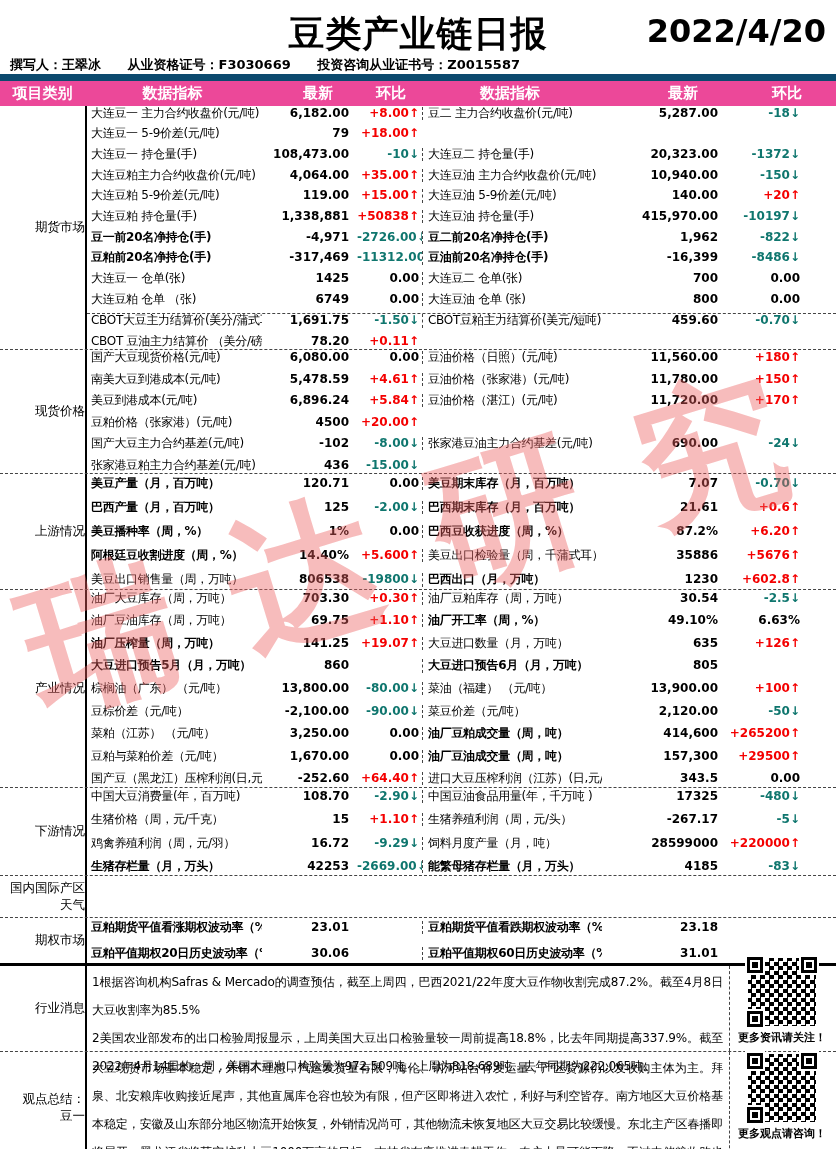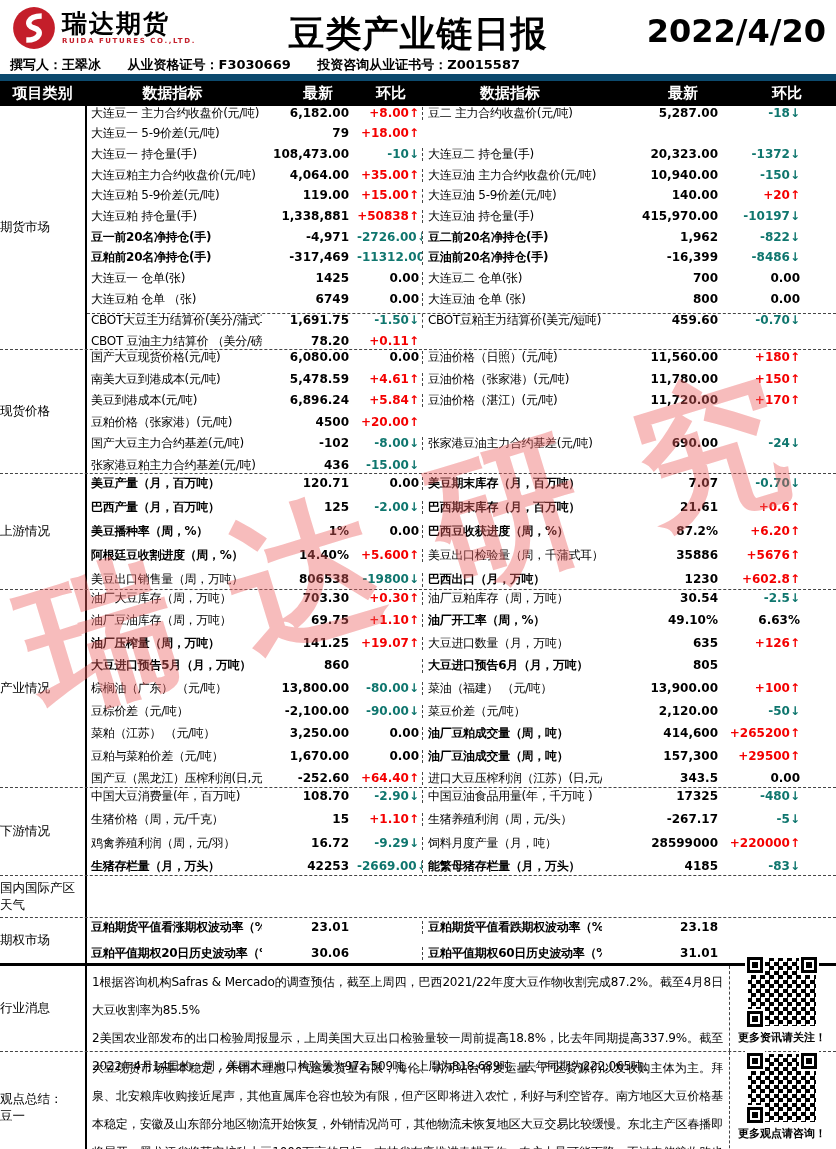--- a/index.html
+++ b/index.html
@@ -11,34 +11,34 @@
   .brand svg{width:44px;height:44px;}
   .brand-txt{margin-left:6px;}
   .brand-cn{font-size:25px;font-weight:bold;letter-spacing:2px;line-height:26px;}
   .brand-en{font-size:7px;color:#c41e2a;letter-spacing:1.6px;font-weight:bold;}
   .doc-title{position:absolute;left:0;right:0;top:10px;text-align:center;font-size:36px;font-weight:bold;letter-spacing:1px;}
   .doc-date{position:absolute;right:10px;top:12px;font-size:32px;font-weight:bold;margin-left:44px;}
   
   .byline{height:18px;line-height:18px;font-size:13px;font-weight:bold;padding-left:10px;border-bottom:7px solid #0c4a6e;}
   .byline span{margin-right:22px;}
   
-  .colhead{height:25px;background:#000000;color:#fff;font-weight:bold;font-size:15px;
+  .colhead{height:25px;background:#ec4899;color:#fff;font-weight:bold;font-size:15px;
            display:grid;grid-template-columns:85px 175px 95px 65px 180px 120px 116px;align-items:center;}
   .colhead .c-cat{text-align:center;}
   .colhead .c-ind{text-align:center;}
   .colhead .c-new{text-align:right;padding-right:22px;}
   .colhead .c-chg{text-align:right;padding-right:14px;}
   .colhead .c-chg.r{padding-right:34px;}
   
   #sections{border-bottom:1px dashed #444;}
   .section{display:flex;border-top:1px dashed #444;}
   .section:first-child{border-top:none;}
   .section.solid-top{border-top:3px solid #000;}
   .cat{width:85px;flex:0 0 85px;border-right:2px solid #000;display:flex;flex-direction:column;
-       align-items:flex-start;justify-content:center;font-size:12.5px;}
+       align-items:flex-end;justify-content:center;font-size:12.5px;}
   .rows{flex:1;display:flex;flex-direction:column;gap:6px;}
   .row{flex:1;display:grid;grid-template-columns:175px 95px 65px 180px 120px 1fr;align-items:center;}
   .row.dash{border-top:1px dashed #444;}
   .cell{font-size:12px;white-space:nowrap;overflow:hidden;line-height:1.1;}
   .lbl{padding-left:4px;letter-spacing:-0.3px;}
   .lbl.b{font-weight:bold;}
   .val{text-align:right;font-weight:bold;padding-right:8px;}
   .chg{text-align:right;font-weight:bold;padding-right:3px;}
   .r-lbl{border-left:1px dashed #444;padding-left:5px;}
   .r-val{padding-right:4px;}
@@ -58,30 +58,20 @@
   .qr-cap{font-size:11px;font-weight:bold;margin:3px 0 8px 0;}
   
   .watermark{position:absolute;left:30px;top:560px;width:860px;z-index:5;pointer-events:none;
              font-size:150px;font-weight:bold;letter-spacing:62px;color:rgba(235,95,95,0.42);
              transform:rotate(-17deg);transform-origin:left center;white-space:nowrap;}
 </style>
 </head>
 <body>
 
 <div class="tophead">
-  <div class="brand">
-    <svg viewBox="0 0 40 40">
-      <circle cx="20" cy="20" r="19" fill="#c41e2a"></circle>
-      <path d="M27 9 C14 9 12 18 20 20 C28 22 26 31 13 31" stroke="#fff" stroke-width="5" fill="none"></path>
-    </svg>
-    <div class="brand-txt">
-      <div class="brand-cn">瑞达期货</div>
-      <div class="brand-en">RUIDA FUTURES CO.,LTD.</div>
-    </div>
-  </div>
   <div class="doc-title">豆类产业链日报</div>
   <div class="doc-date">2022/4/20</div>
 </div>
 
 <div class="byline">
   <span>撰写人：王翠冰</span>
   <span>从业资格证号：F3030669</span>
   <span>投资咨询从业证书号：Z0015587</span>
 </div>
 

